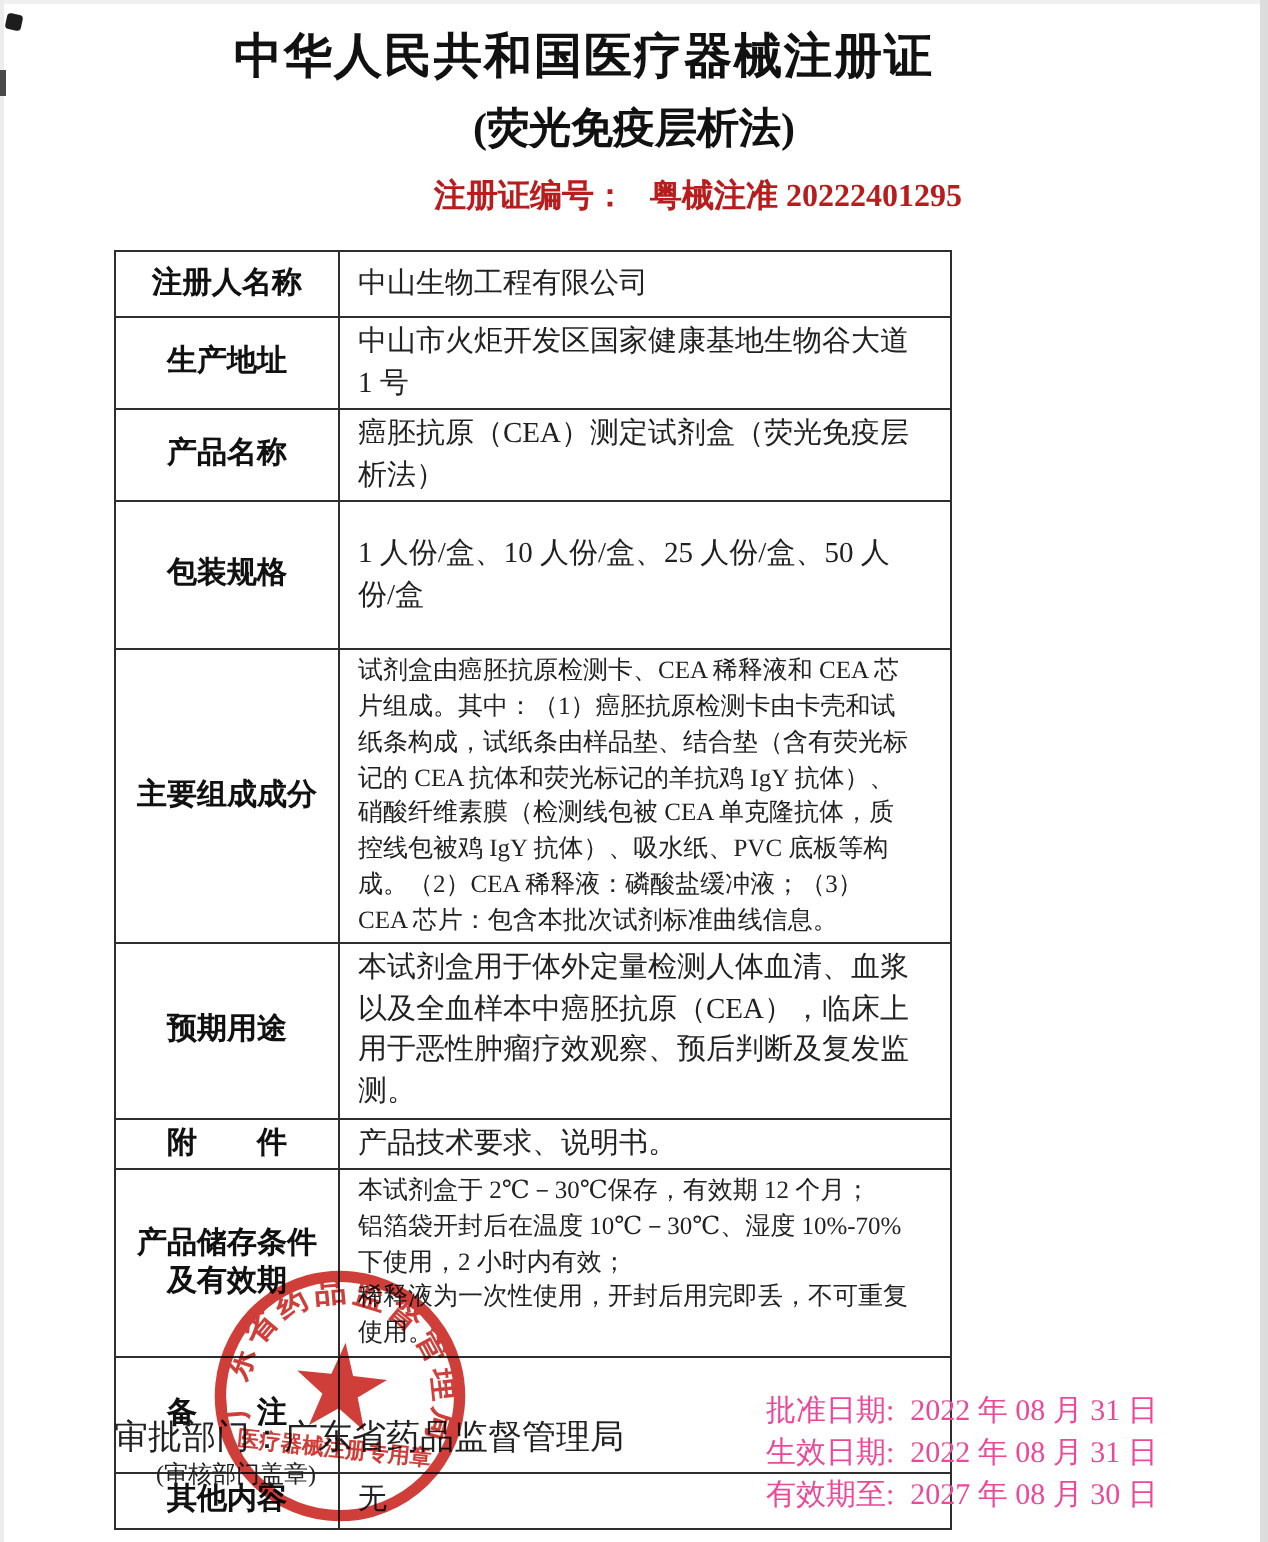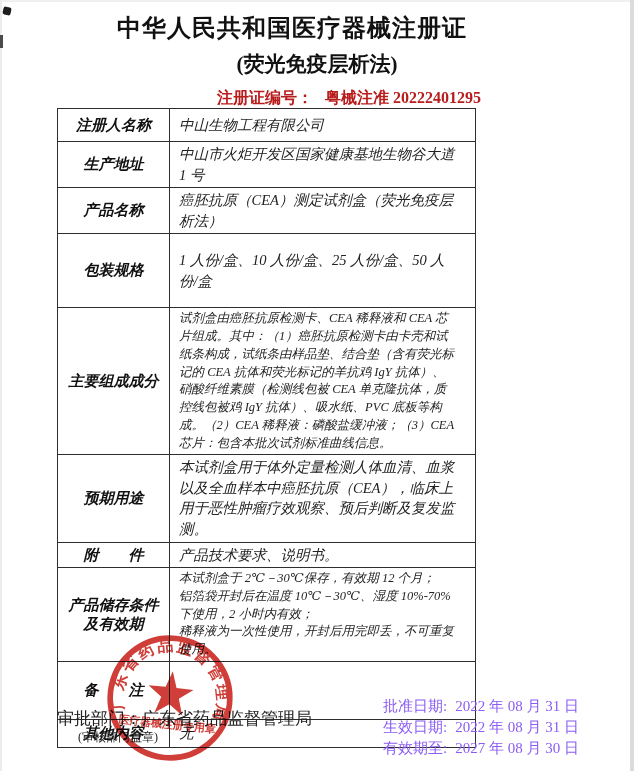--- a/index.html
+++ b/index.html
@@ -22,43 +22,43 @@
   .title{position:absolute;left:0;top:12px;width:584px;text-align:center;
          font-size:24px;font-weight:bold;letter-spacing:1px;color:#111;}
   .subtitle{position:absolute;left:0;top:50px;width:634px;text-align:center;
          font-size:21px;font-weight:bold;color:#111;}
   .regline{position:absolute;left:0;top:88px;width:634px;text-align:center;
          font-size:16px;font-weight:bold;color:#b91c1c;padding-left:32px;}
   .regline .lbl{margin-right:12px;}
 
   
   table.cert{
-    position:absolute;left:57px;top:108px;width:419px;
-    border-collapse:collapse;table-layout:fixed;font-style:italic;
+    position:absolute;left:57px;top:125px;width:419px;
+    border-collapse:collapse;table-layout:fixed;
   }
   table.cert th, table.cert td{
     border:1.5px solid #2e2e2e;
     vertical-align:middle;
     white-space:pre-line;
   }
   table.cert th{
     width:103px;
     font-size:15px;font-weight:bold;text-align:center;color:#111;
     padding:0 4px;line-height:1.25;
   }
   table.cert td{
     font-size:14.5px;font-weight:normal;text-align:left;color:#222;
     padding:2px 20px 2px 9px;line-height:1.42;
   }
   table.cert tr.small td{font-size:12.5px;line-height:1.42;}
 
   
   .approval{position:absolute;left:57px;top:707px;font-size:17px;color:#222;}
   .approval-note{position:absolute;left:78px;top:729px;font-size:12px;color:#222;}
-  .dates{position:absolute;left:383px;top:696px;width:200px;font-size:15px;color:#8b5cf6;}
+  .dates{position:absolute;left:383px;top:696px;width:200px;font-size:15px;color:#ec4899;}
   .dates .drow{display:flex;gap:8px;line-height:21px;white-space:nowrap;}
 
   
   .seal{
     position:absolute;left:103px;top:631px;width:134px;height:134px;
     transform:rotate(6deg);
     opacity:.88;
     mix-blend-mode:multiply;
     pointer-events:none;
   }

